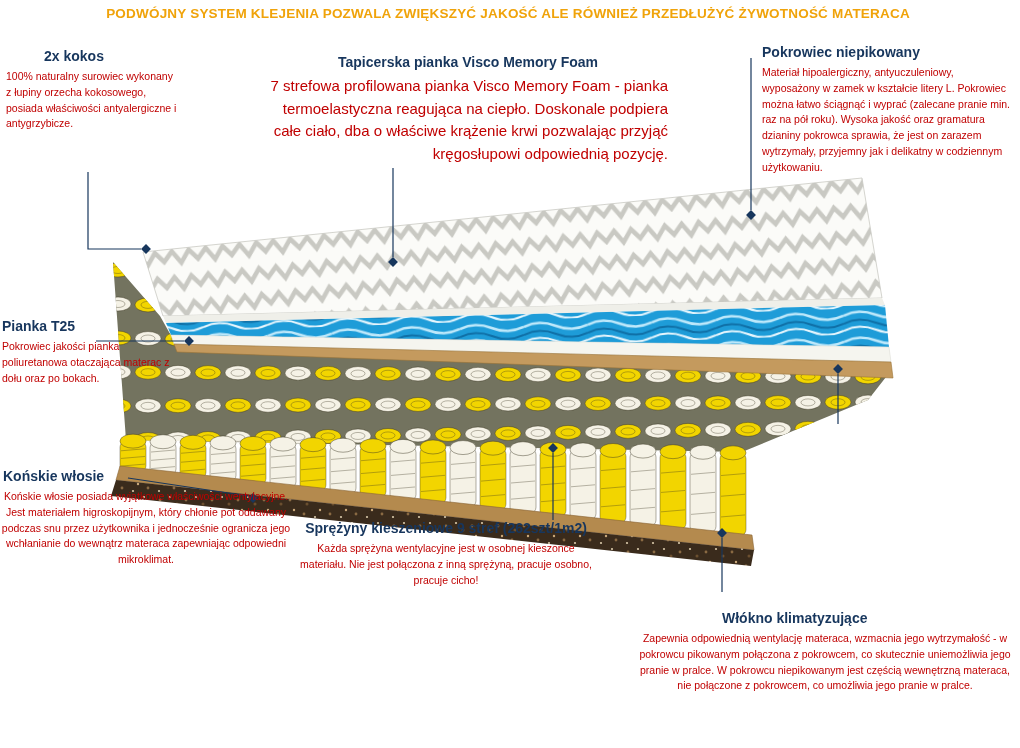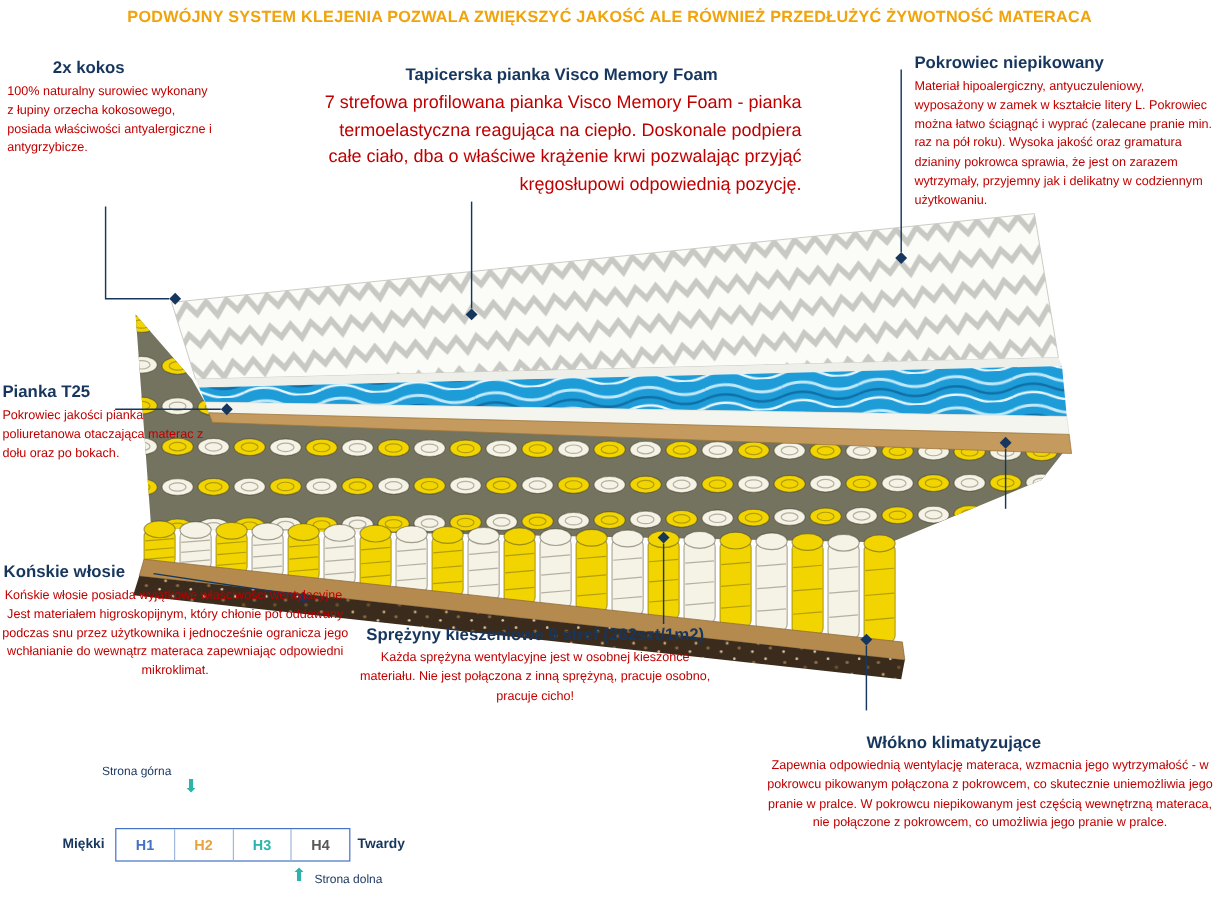--- a/index.html
+++ b/index.html
@@ -563,28 +563,14 @@
   <div class="co sprezyny">
     <div class="t">Sprężyny kieszeniowe 9 stref (262szt/1m2)</div>
     <div class="b">Każda sprężyna wentylacyjne jest w osobnej kieszonce materiału. Nie jest połączona z inną sprężyną, pracuje osobno, pracuje cicho!</div>
   </div>
 
   <div class="co wlokno">
     <div class="t">Włókno klimatyzujące</div>
     <div class="b">Zapewnia odpowiednią wentylację materaca, wzmacnia jego wytrzymałość - w pokrowcu pikowanym połączona z pokrowcem, co skutecznie uniemożliwia jego pranie w pralce. W pokrowcu niepikowanym jest częścią wewnętrzną materaca, nie połączone z pokrowcem, co umożliwia jego pranie w pralce.</div>
   </div>
 
-  <div class="legend">
-    <span class="lab l-top-label">Strona górna</span>
-    <span class="l-arrow l-arrow-down">⬇</span>
-    <span class="l-soft">Miękki</span>
-    <div class="l-scale">
-      <span style="color: rgb(68, 114, 196);">H1</span>
-      <span style="color: rgb(232, 163, 61);">H2</span>
-      <span style="color: rgb(42, 181, 172);">H3</span>
-      <span style="color: rgb(89, 89, 89);">H4</span>
-    </div>
-    <span class="l-hard">Twardy</span>
-    <span class="l-arrow l-arrow-up">⬆</span>
-    <span class="lab l-bottom-label">Strona dolna</span>
-  </div>
 
 </div>
 
 </body></html>

